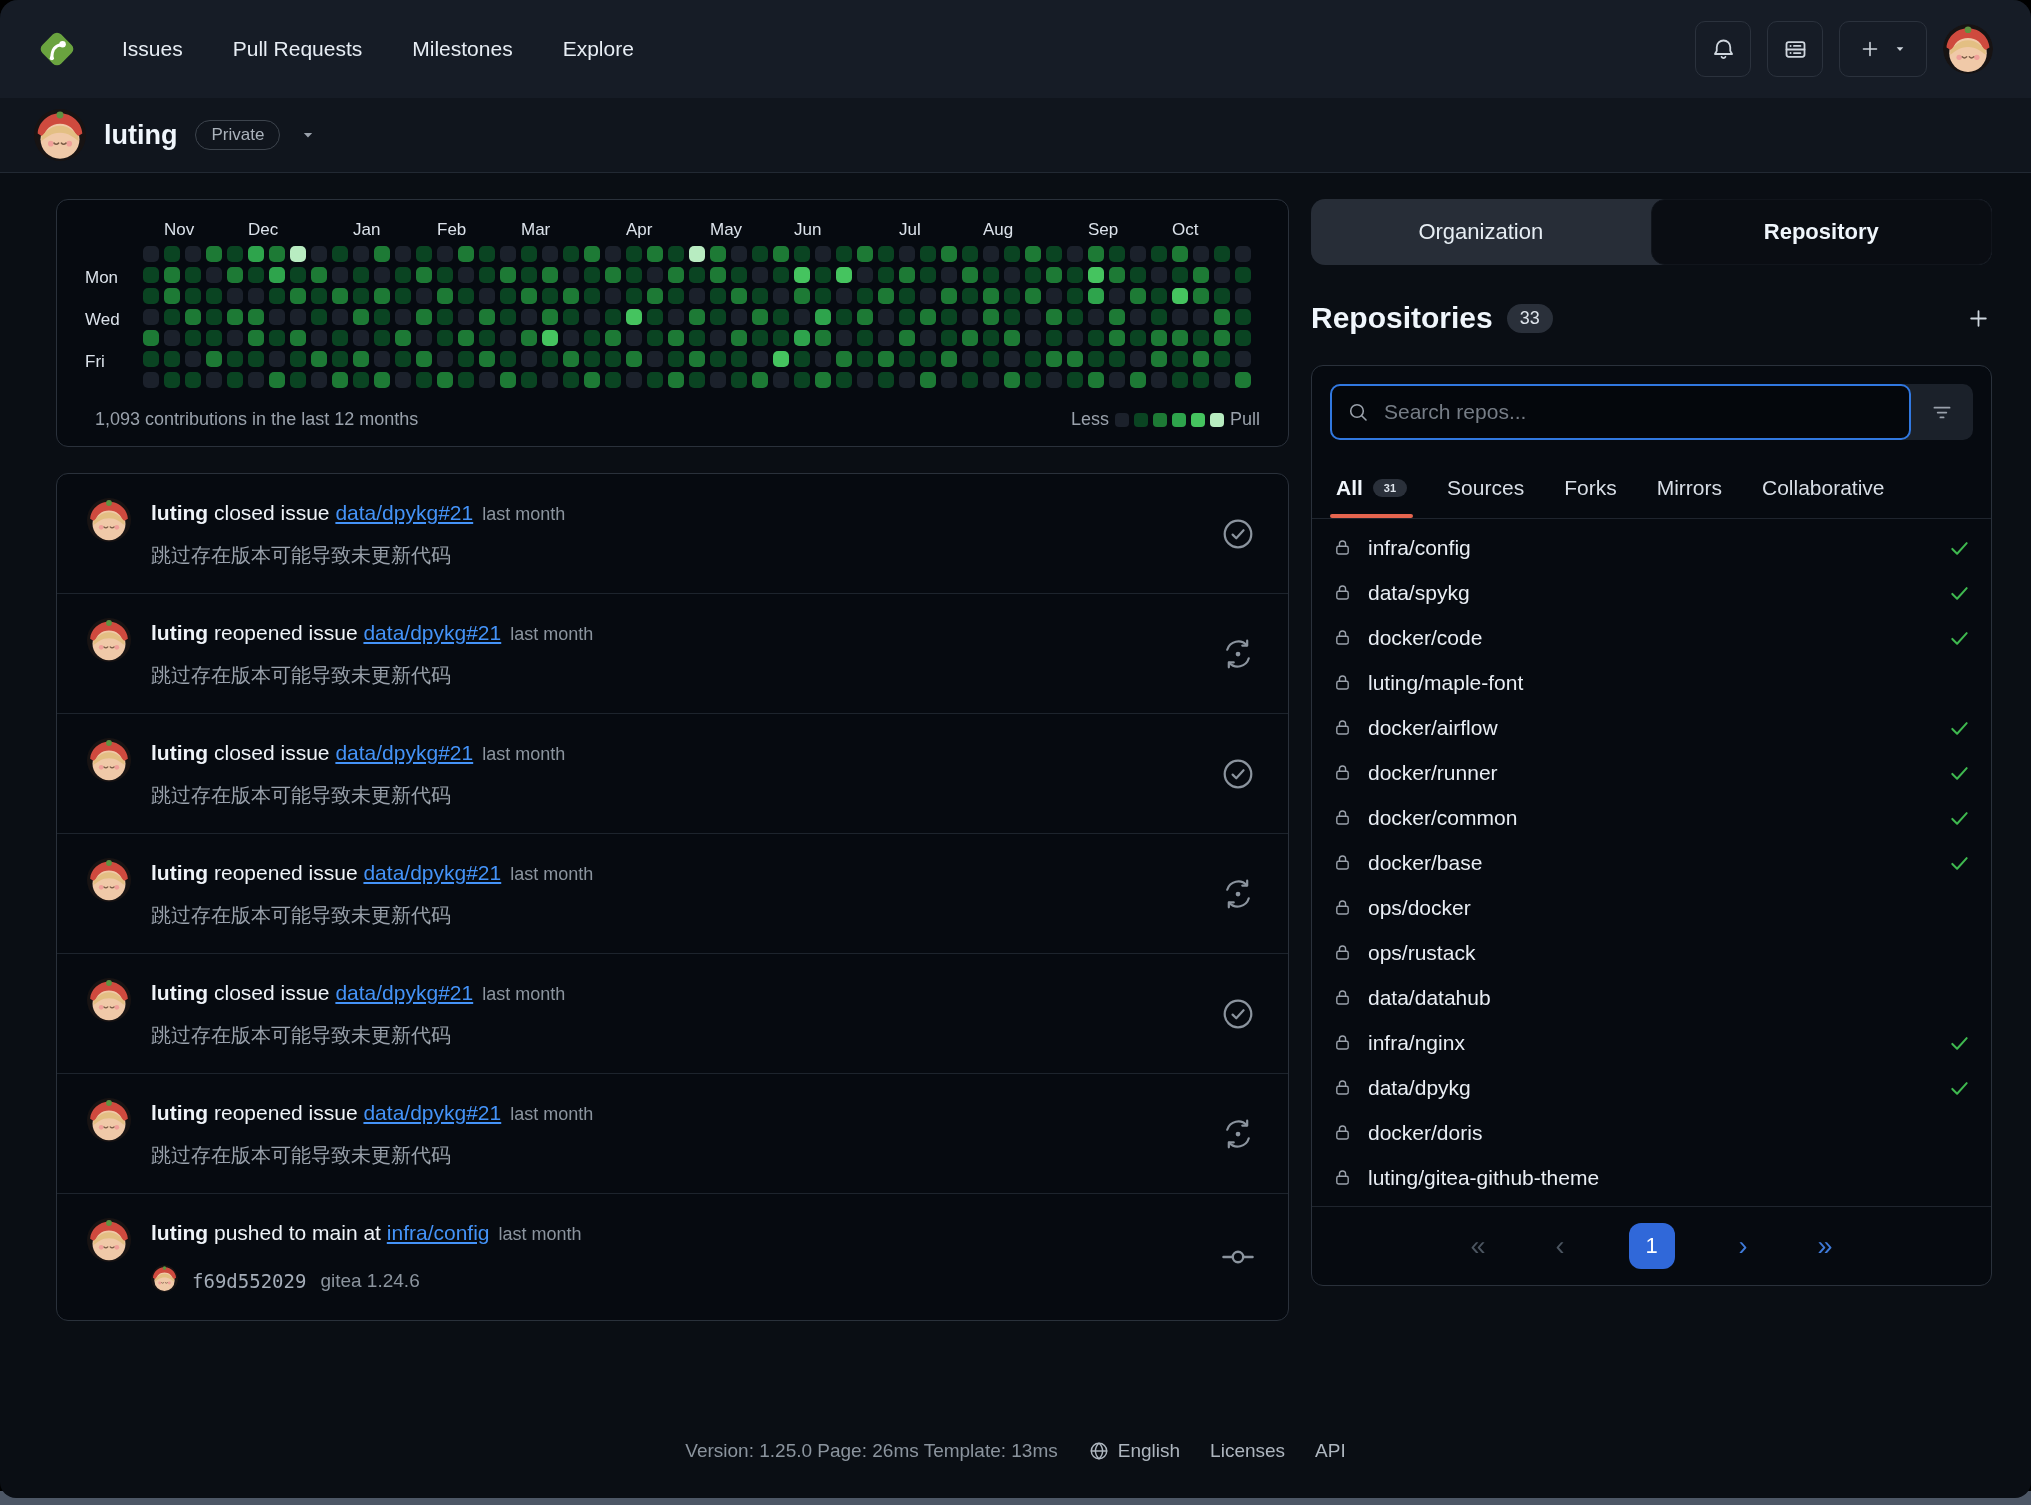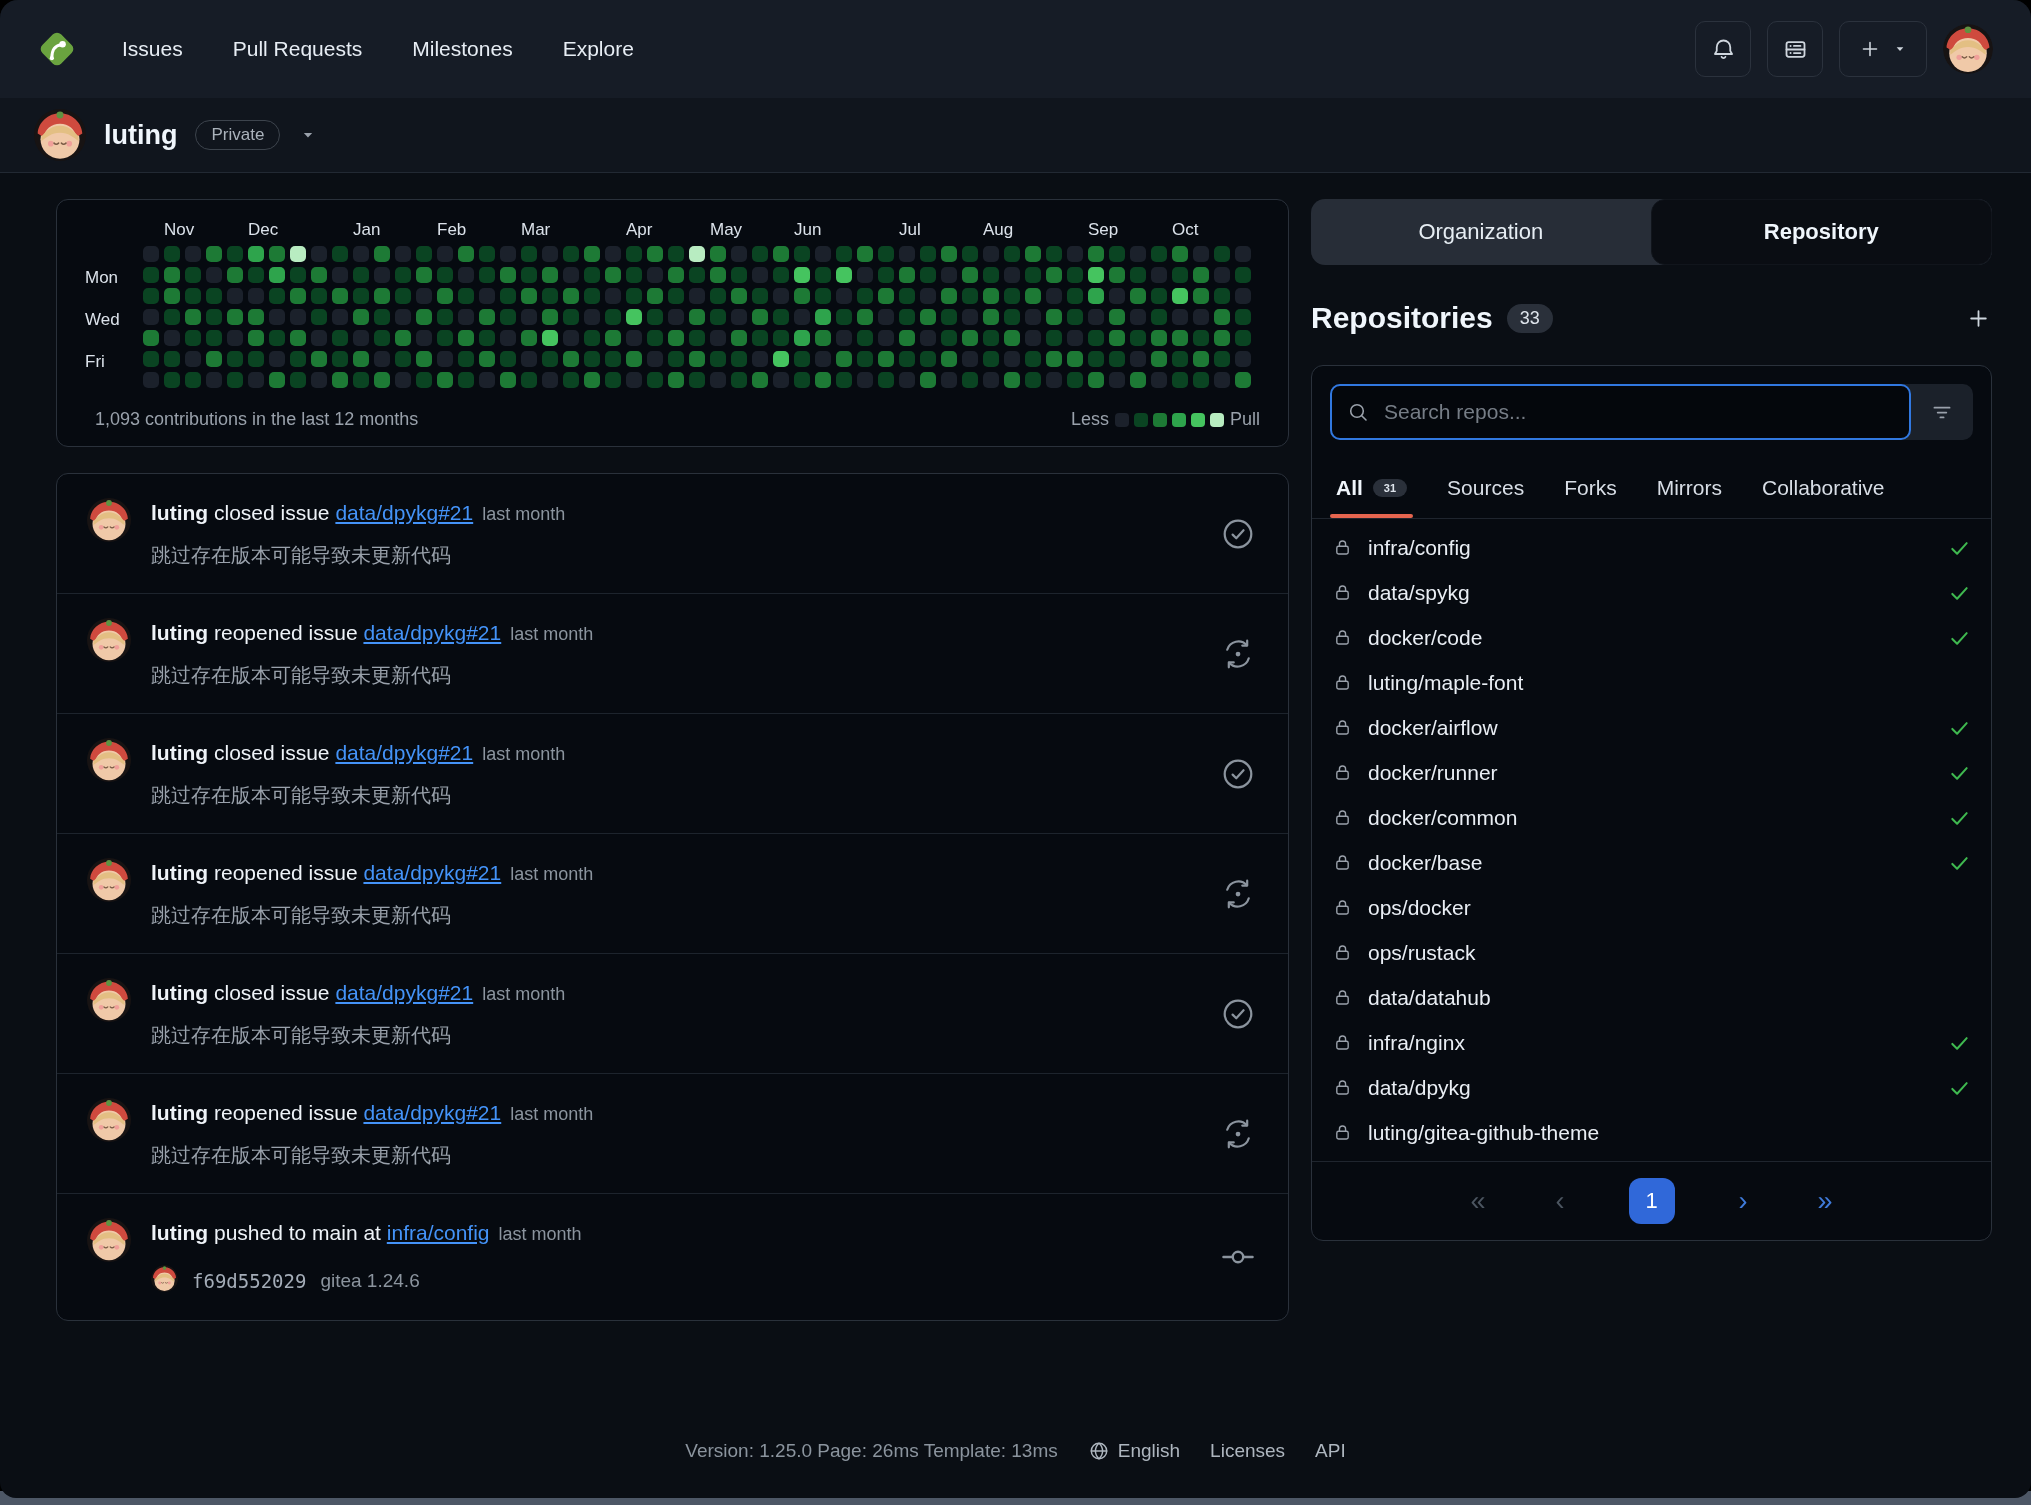--- a/index.html
+++ b/index.html
@@ -1027,20 +1027,29 @@
                   </svg>
                 </span>
               </div>
               <div class="repo-row">
                 <span class="lock">
                   <svg viewBox="0 0 24 24" fill="none" stroke="currentColor" stroke-width="1.6" stroke-linecap="round" stroke-linejoin="round">
                     <rect x="5.5" y="10.5" width="13" height="9" rx="2"></rect>
                     <path d="M8.5 10.5V8a3.5 3.5 0 0 1 7 0v2.5"></path>
                   </svg>
                 </span>
+                <span class="repo-name">docker/doris</span>
+              </div>
+              <div class="repo-row">
+                <span class="lock">
+                  <svg viewBox="0 0 24 24" fill="none" stroke="currentColor" stroke-width="1.6" stroke-linecap="round" stroke-linejoin="round">
+                    <rect x="5.5" y="10.5" width="13" height="9" rx="2"></rect>
+                    <path d="M8.5 10.5V8a3.5 3.5 0 0 1 7 0v2.5"></path>
+                  </svg>
+                </span>
                 <span class="repo-name">luting/gitea-github-theme</span>
               </div>
             </div>
           <div class="pagination" id="pagination">
               <button class="page-btn disabled">«</button>
               <button class="page-btn disabled">‹</button>
               <button class="page-btn active" style="background: rgb(48, 104, 217);">1</button>
               <button class="page-btn enabled">›</button>
               <button class="page-btn enabled">»</button>
             </div>

